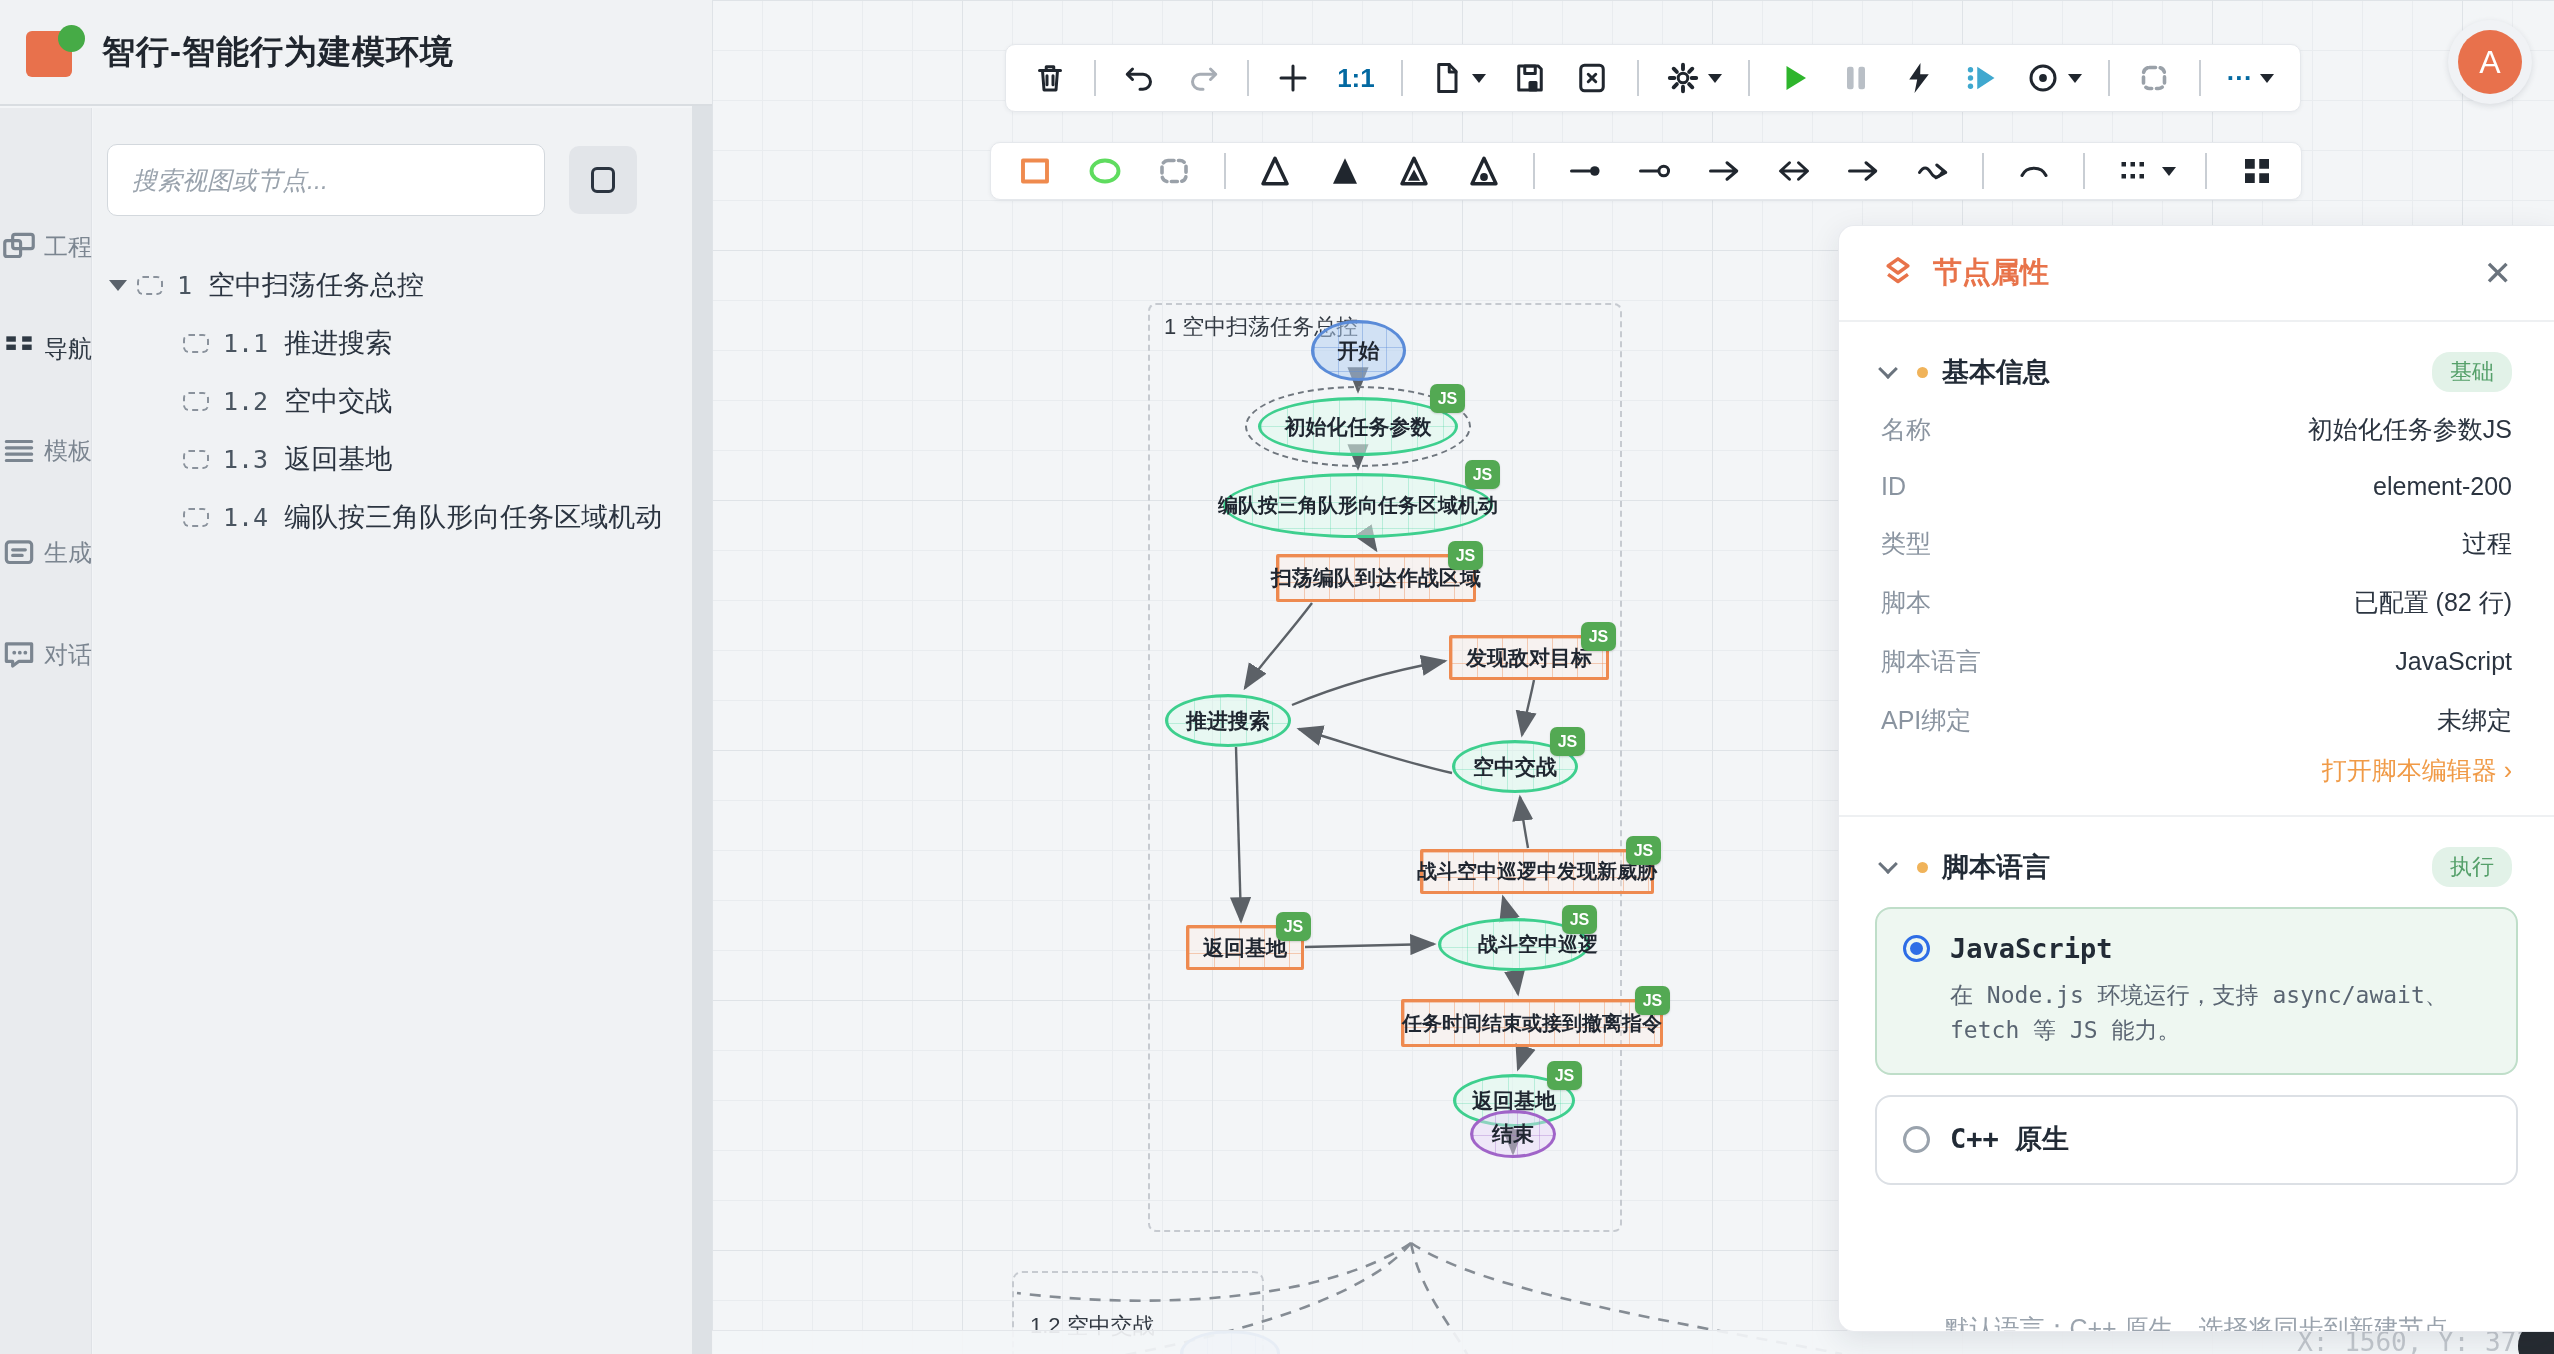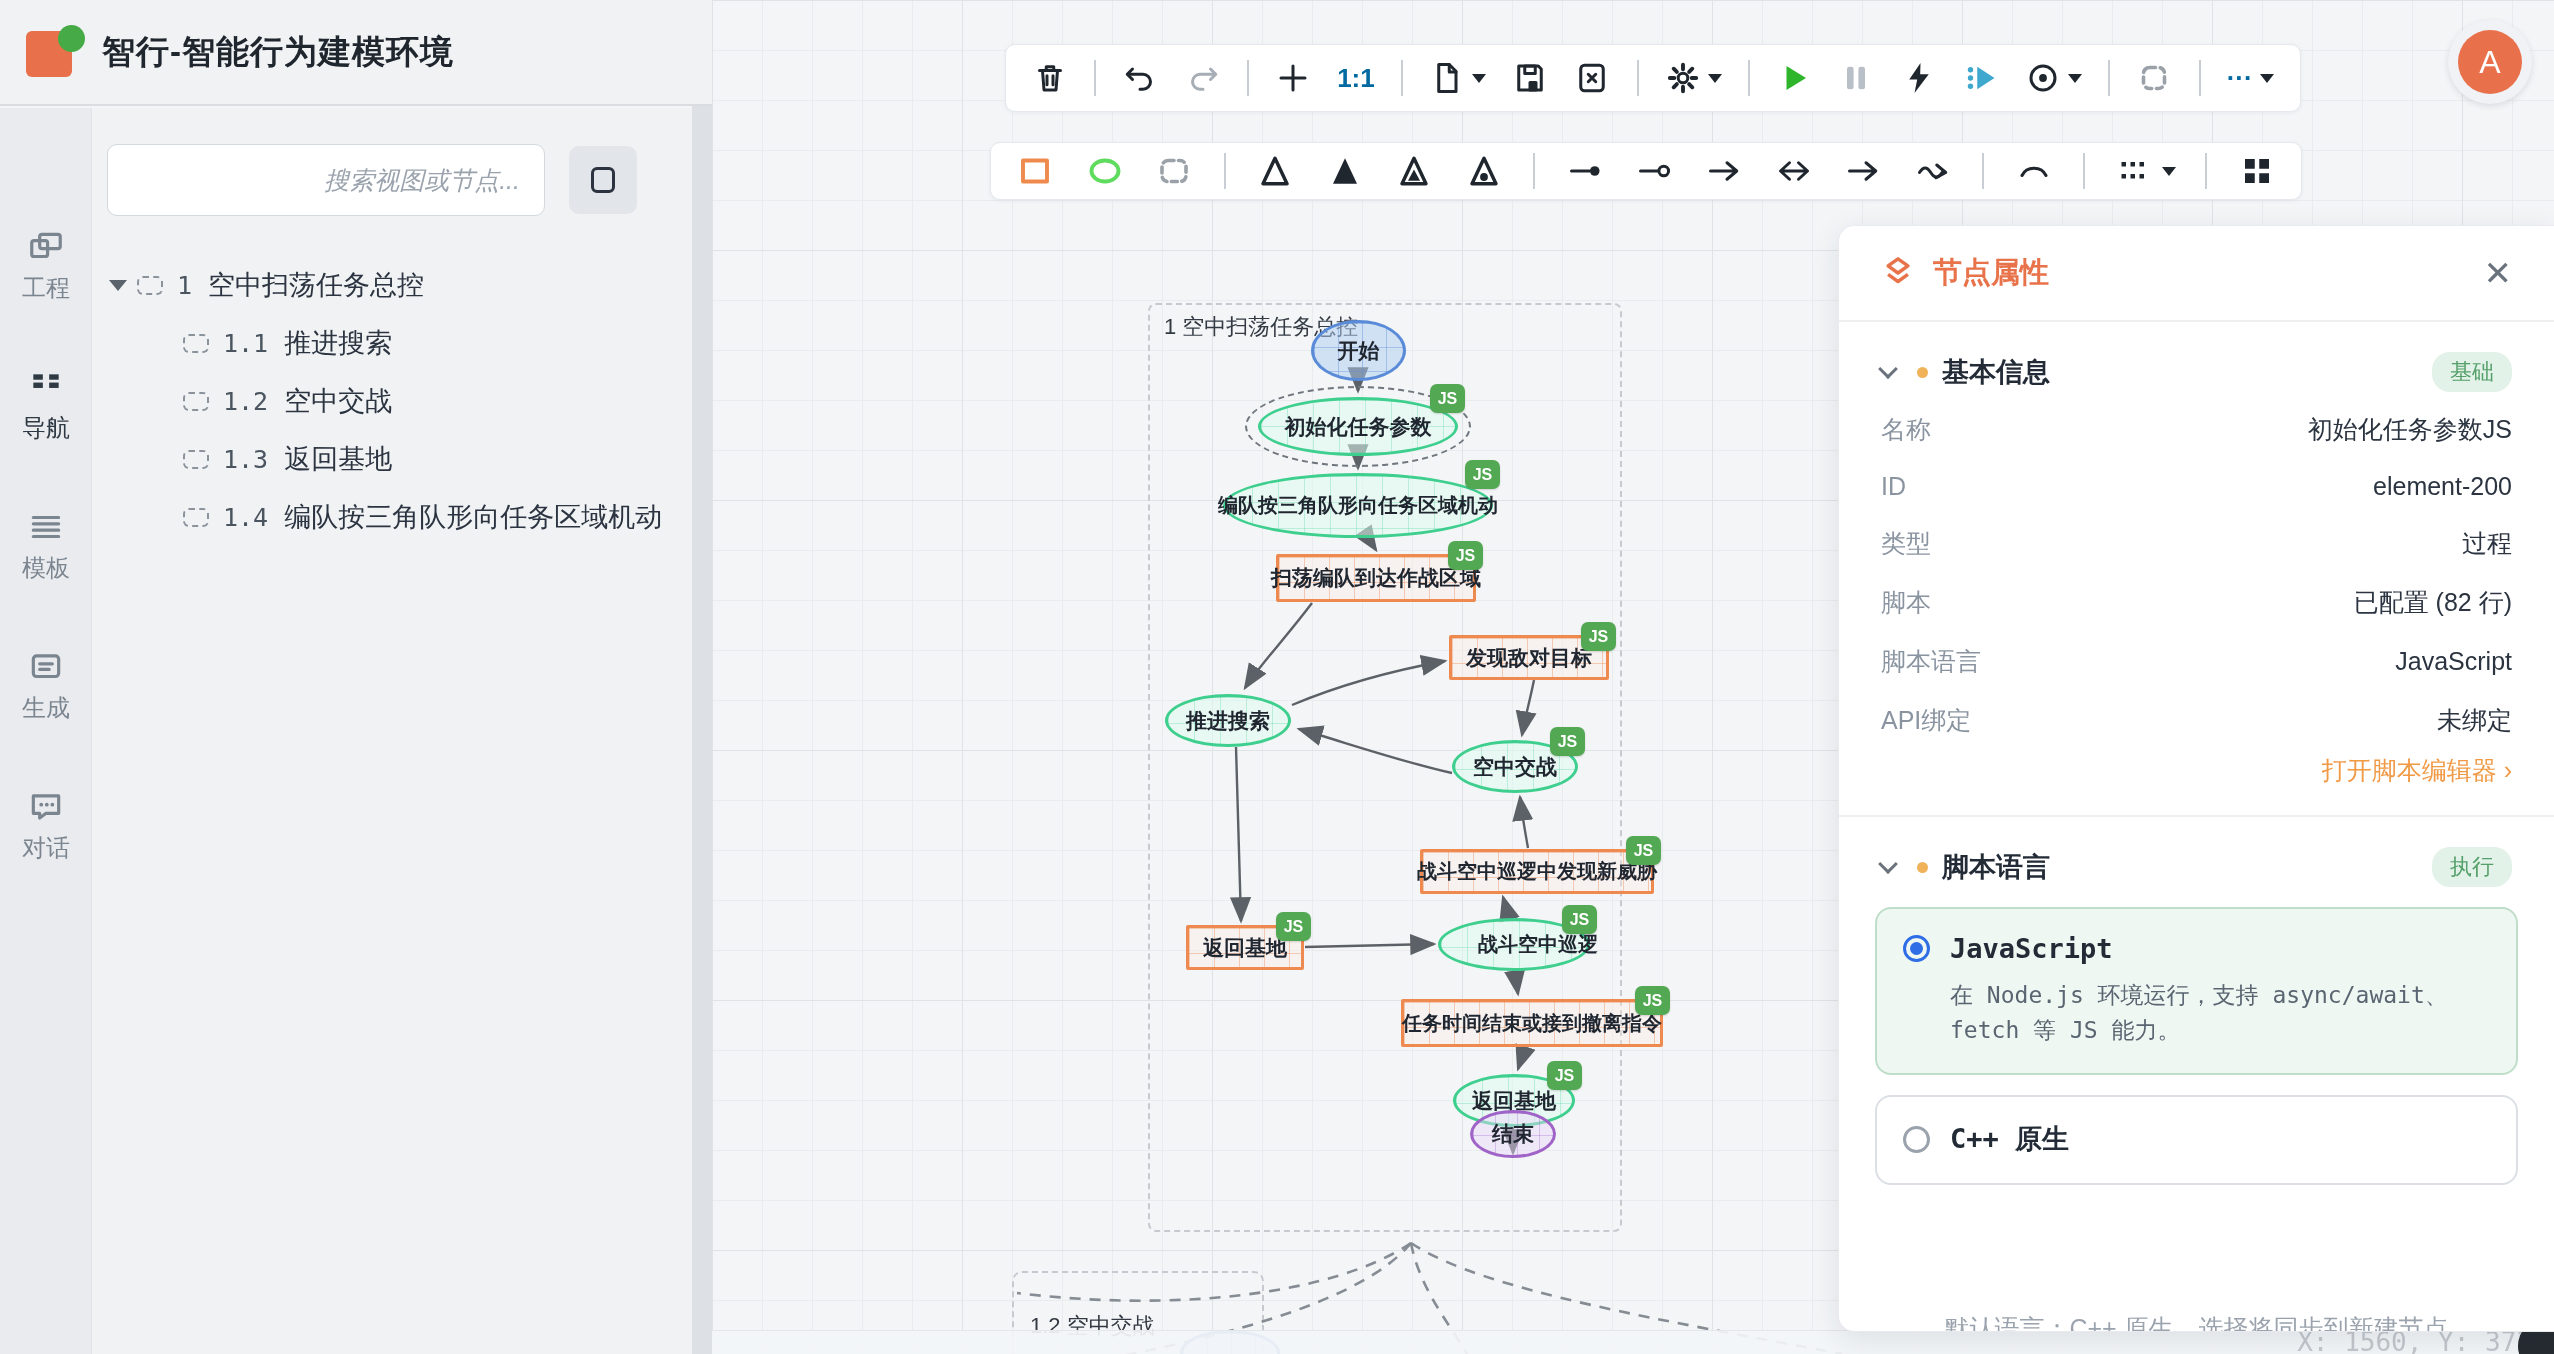--- a/index.html
+++ b/index.html
@@ -8,31 +8,31 @@
 
   
   .app-header { position:absolute; left:0; top:0; width:712px; height:106px; background:#f0f2f4; border-bottom:2px solid #d9dde1; display:flex; align-items:center; z-index:30; }
   .logo { position:relative; width:50px; height:50px; margin-left:26px; }
   .logo-square { position:absolute; left:0; top:4px; width:46px; height:46px; background:#e8714c; border-radius:6px; }
   .logo-dot { position:absolute; left:32px; top:-2px; width:27px; height:27px; background:#46ab46; border-radius:50%; }
   .app-title { margin-left:26px; font-size:33px; font-weight:700; color:#20262e; letter-spacing:1px; }
 
   
   .icon-strip { position:absolute; left:0; top:108px; bottom:0; width:92px; background:#e9ebee; border-right:1px solid #dfe2e6; z-index:30; }
-  .side-item { width:92px; margin-top:64px; display:flex; flex-direction:column; align-items:center; gap:6px; cursor:pointer; color:#7b8590; }
+  .side-item { width:92px; margin-top:64px; display:flex; flex-direction:row; align-items:center; gap:6px; cursor:pointer; color:#7b8590; }
   .side-item:first-child { margin-top:120px; }
   .side-item.active { color:#2f3944; }
   .side-item svg { width:38px; height:38px; display:block; }
   .side-label { font-size:24px; }
 
   
   .explorer { position:absolute; left:93px; top:108px; bottom:0; width:599px; background:#f0f2f4; z-index:30; }
   .divider-strip { position:absolute; left:692px; top:0; bottom:0; width:20px; background:#dde1e5; z-index:29; }
   .search-row { display:flex; align-items:center; margin:36px 0 0 14px; gap:24px; }
-  .search-input { width:438px; height:72px; background:#ffffff; border:1px solid #d3d8dd; border-radius:10px; font-size:25px; font-style:italic; color:#6a737d; padding:0 24px; outline:none;text-align:right; }
+  .search-input { width:438px; height:72px; background:#ffffff; border:1px solid #d3d8dd; border-radius:10px; font-size:25px; font-style:italic; color:#6a737d; padding:0 24px; outline:none; }
   .search-input::placeholder { color:#9aa3ad; font-style:italic; }
   .search-btn { width:68px; height:68px; background:#e2e5e9; border:none; border-radius:10px; display:flex; align-items:center; justify-content:center; cursor:pointer; }
   .search-btn-glyph { width:24px; height:26px; border:3px solid #2b3440; border-radius:6px; }
   .tree { margin-top:40px; }
   .tree-row { display:flex; align-items:center; height:58px; cursor:pointer; font-size:27px; color:#2b3440; }
   .tree-caret { width:0; height:0; border-left:9px solid transparent; border-right:9px solid transparent; border-top:11px solid #5a626b; margin:0 10px 0 16px; }
   .tree-node-icon { width:26px; height:19px; border:2px dashed #8a929c; border-radius:6px; margin-right:14px; flex:none; }
   .tree-num { font-family:"DejaVu Sans Mono",monospace; font-size:25px; color:#4a5560; margin-right:16px; }
   .tree-child { padding-left:90px; }
   .tree-label { white-space:nowrap; }

